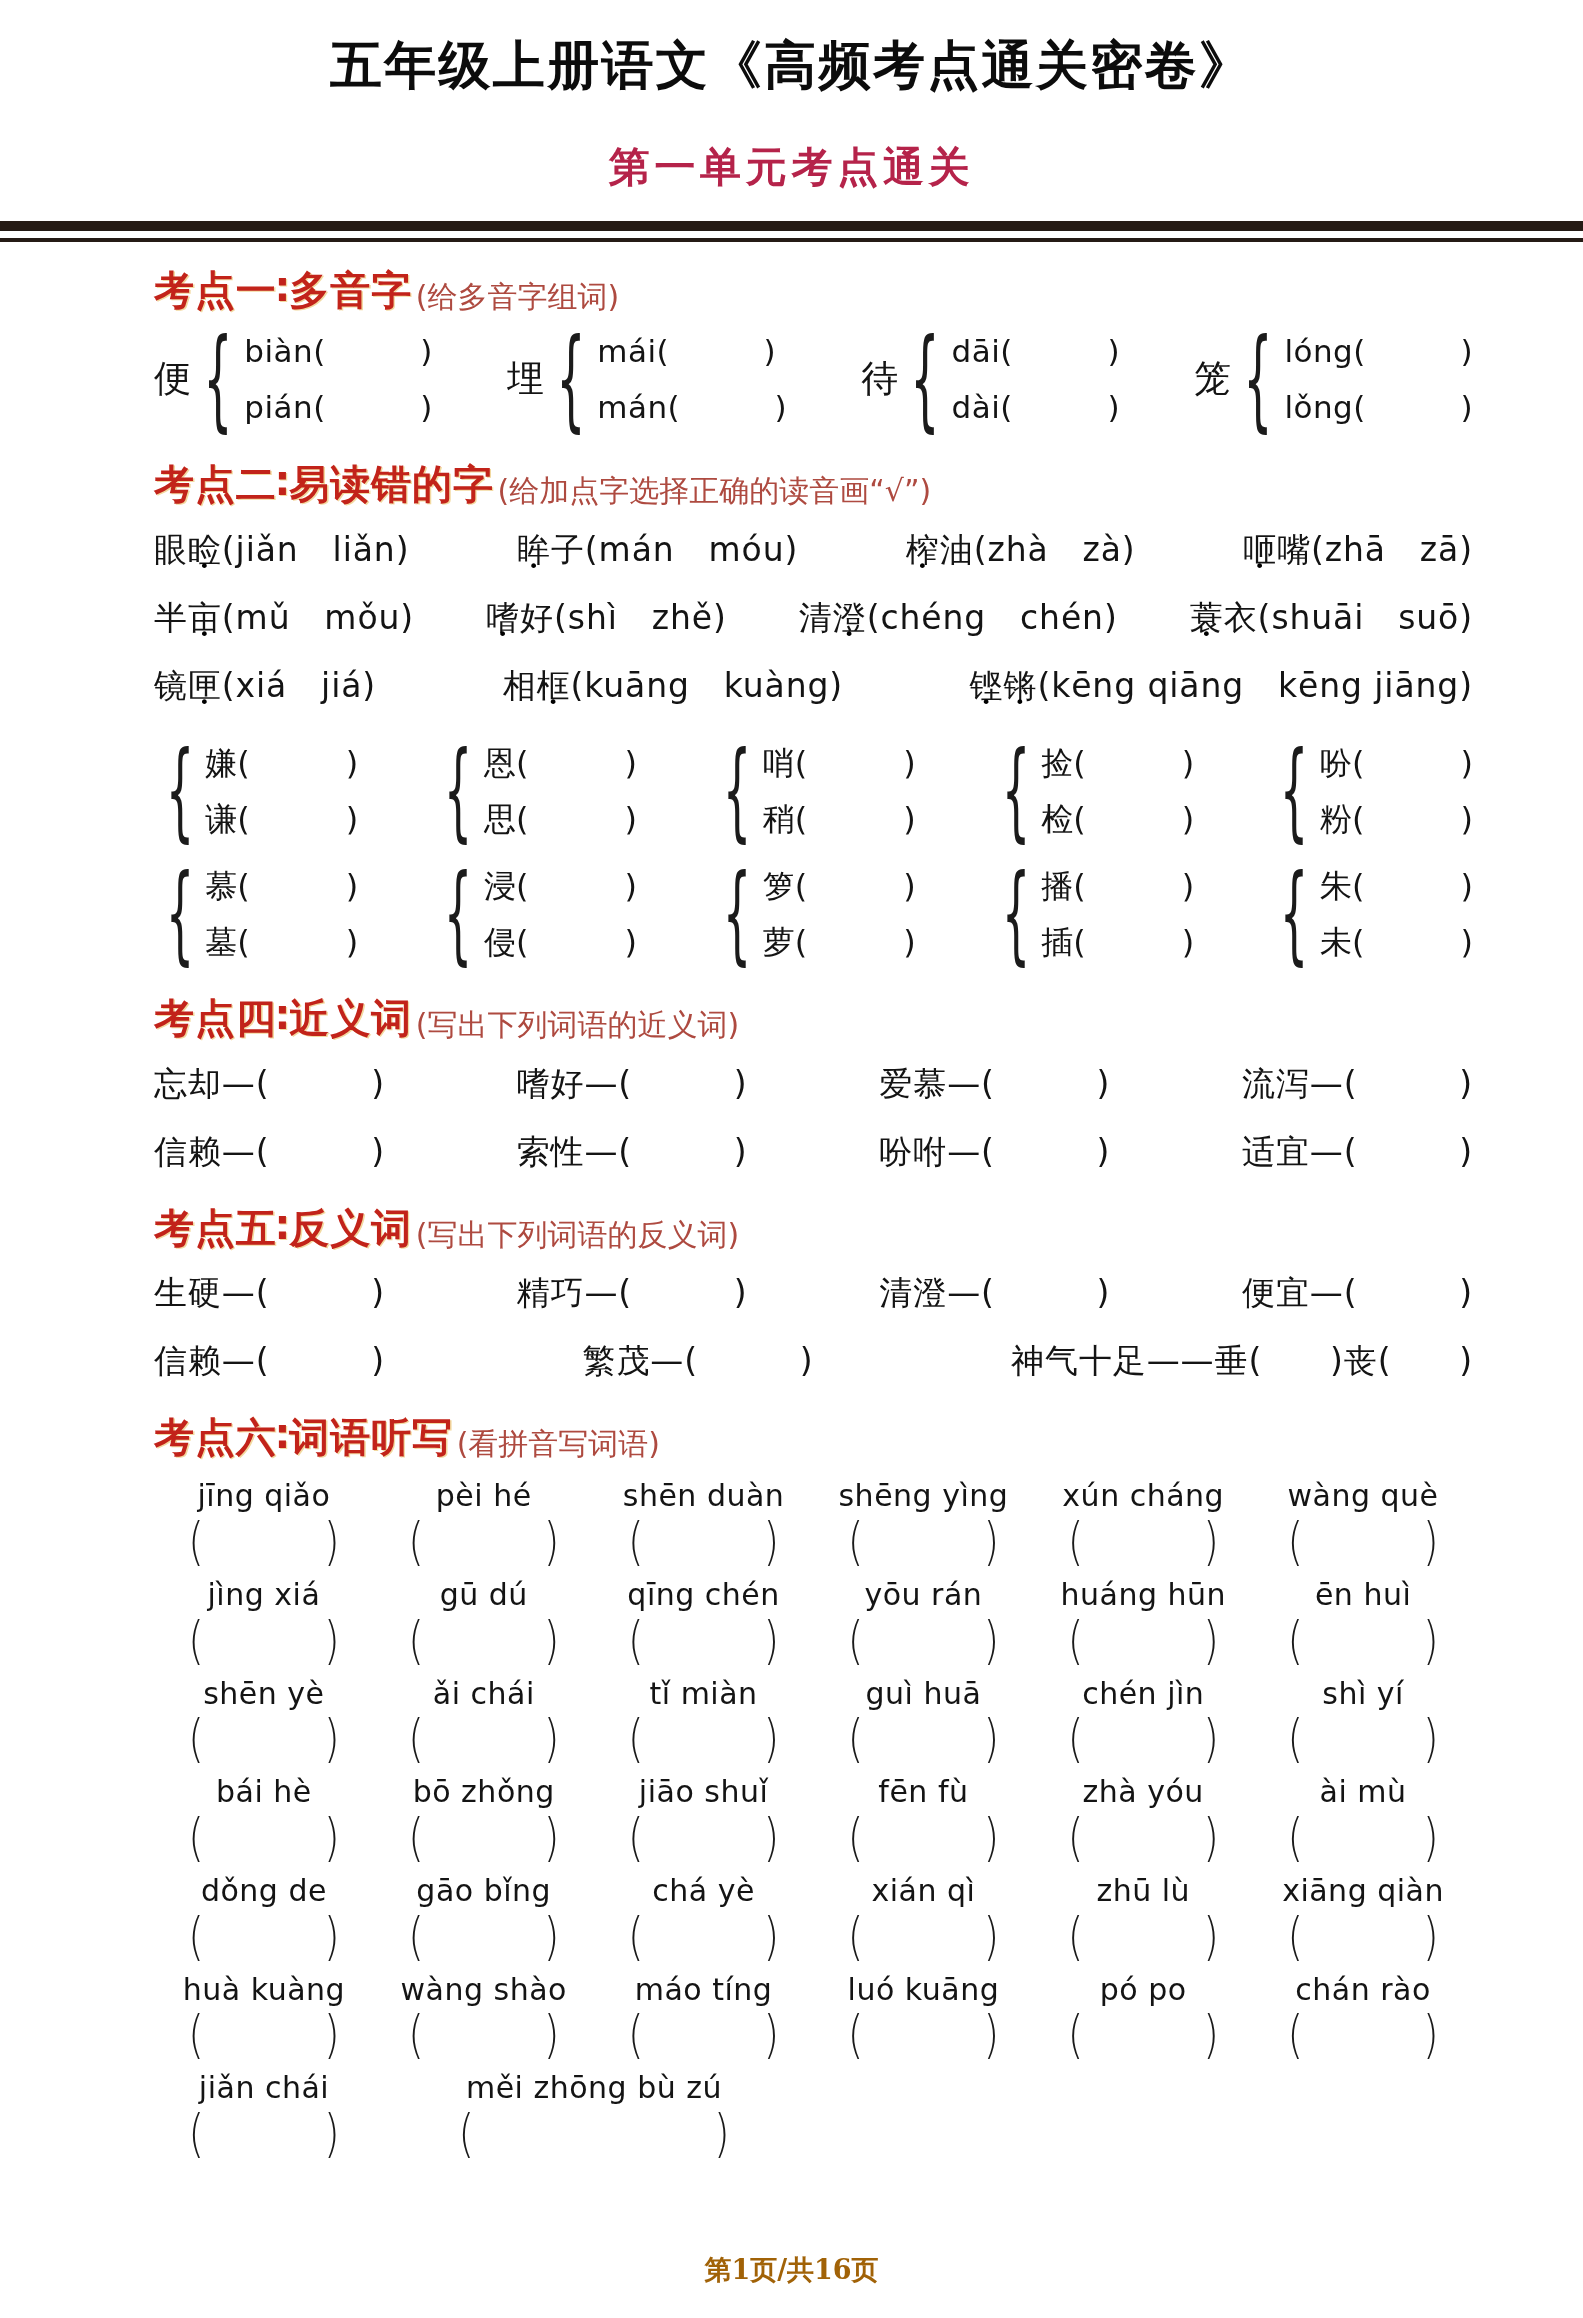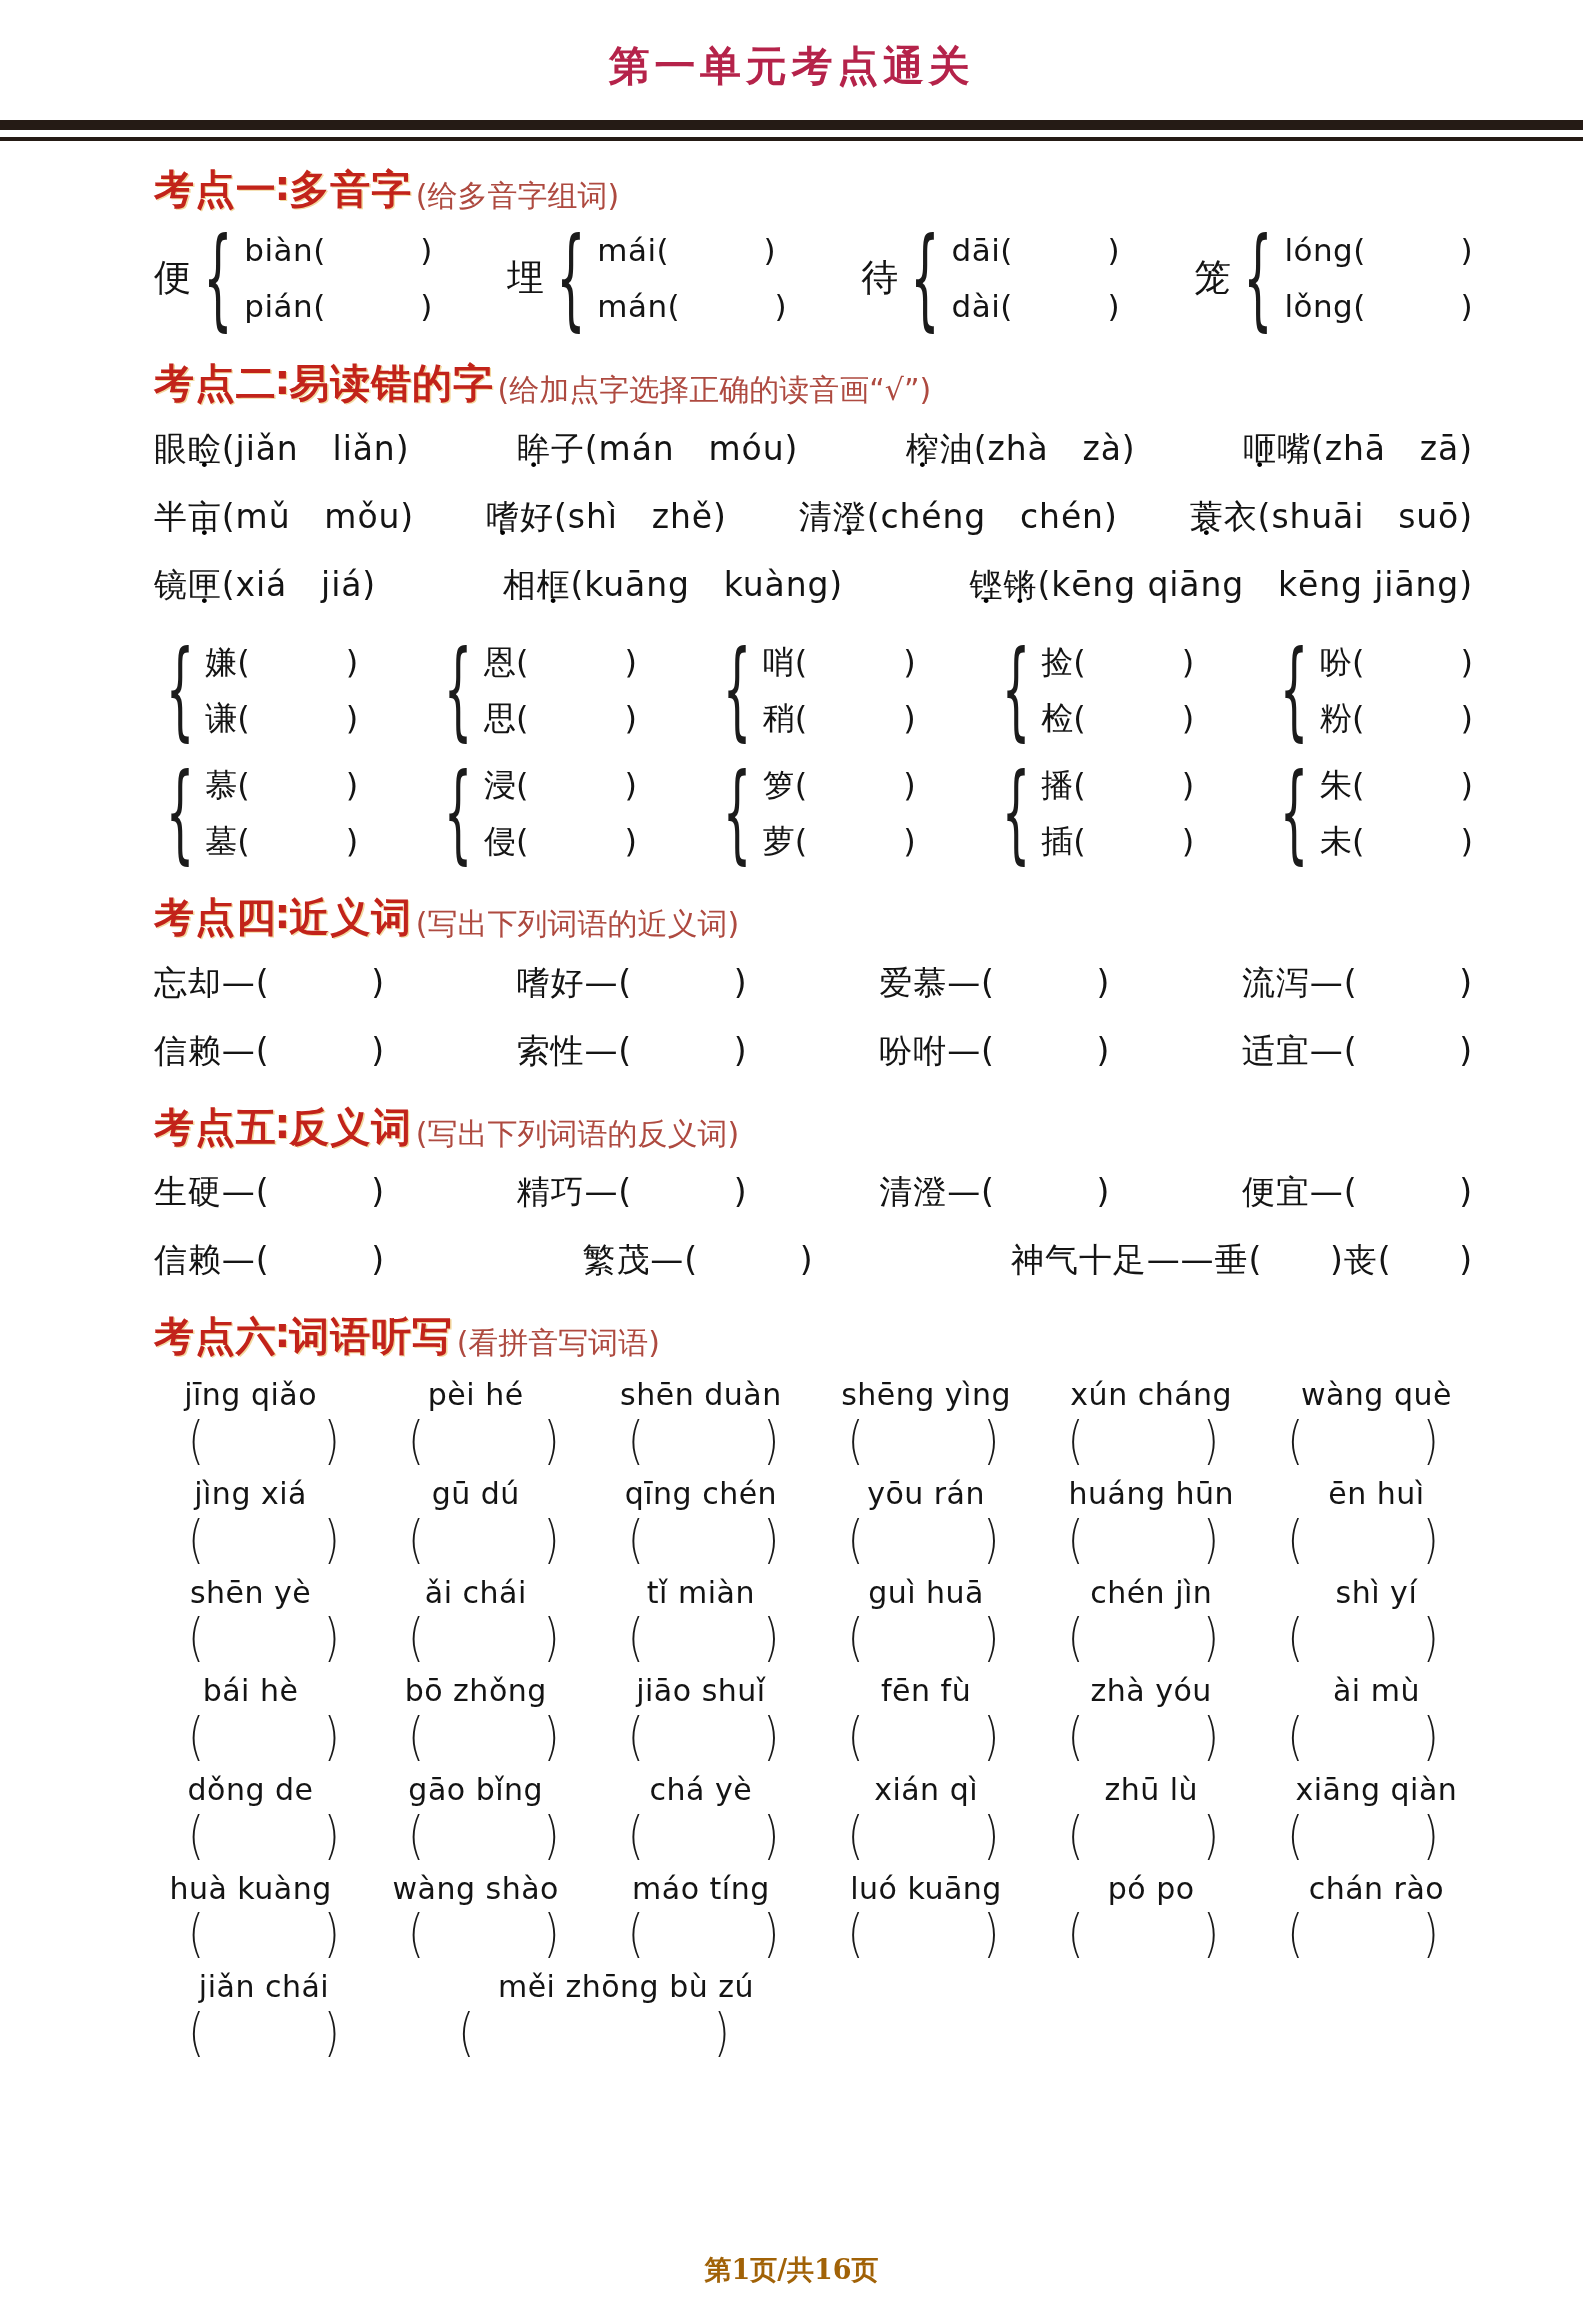--- a/index.html
+++ b/index.html
@@ -51,21 +51,21 @@
     transform:translateX(-50%);font-size:.5em;color:#000;
   }
   
   .frow{margin:11.2px 0 4.7px;}
   .fpair{display:flex;align-items:center;}
   .brace3{font-size:107px;}
   .fline{font-size:32px;line-height:1;padding:12px 0;}
   
   .pyrow{
     display:grid;grid-template-columns:repeat(6,1fr);text-align:center;
-    font-size:30px;margin-top:13px;letter-spacing:0.5px;gap:32px;
+    font-size:30px;margin-top:13px;letter-spacing:0.5px;
   }
   .bkrow{
     display:grid;grid-template-columns:repeat(6,1fr);text-align:center;
     margin:4.7px 0 0.9px;
   }
   .bk{
     font-size:40px;font-weight:300;display:inline-block;color:#1a1a1a;
     transform:scaleY(1.3);transform-origin:center;line-height:1.15;
   }
   .pyrow.last,.bkrow.last{display:flex;justify-content:flex-start;}
@@ -76,20 +76,21 @@
     margin-top:auto;text-align:center;padding-bottom:31px;
     font-family:"DejaVu Serif","Liberation Serif",serif;
     font-size:27px;font-weight:700;color:#a16207;
   }
 </style>
 </head>
 <body>
 
 <div class="sheet">
 
+  <h1 class="title">五年级上册语文《高频考点通关密卷》</h1>
   <h2 class="subtitle">第一单元考点通关</h2>
 
   <div class="rule">
     <div class="rule-thick"></div>
     <div class="rule-gap"></div>
     <div class="rule-thin"></div>
   </div>
 
   <main class="content">
 

